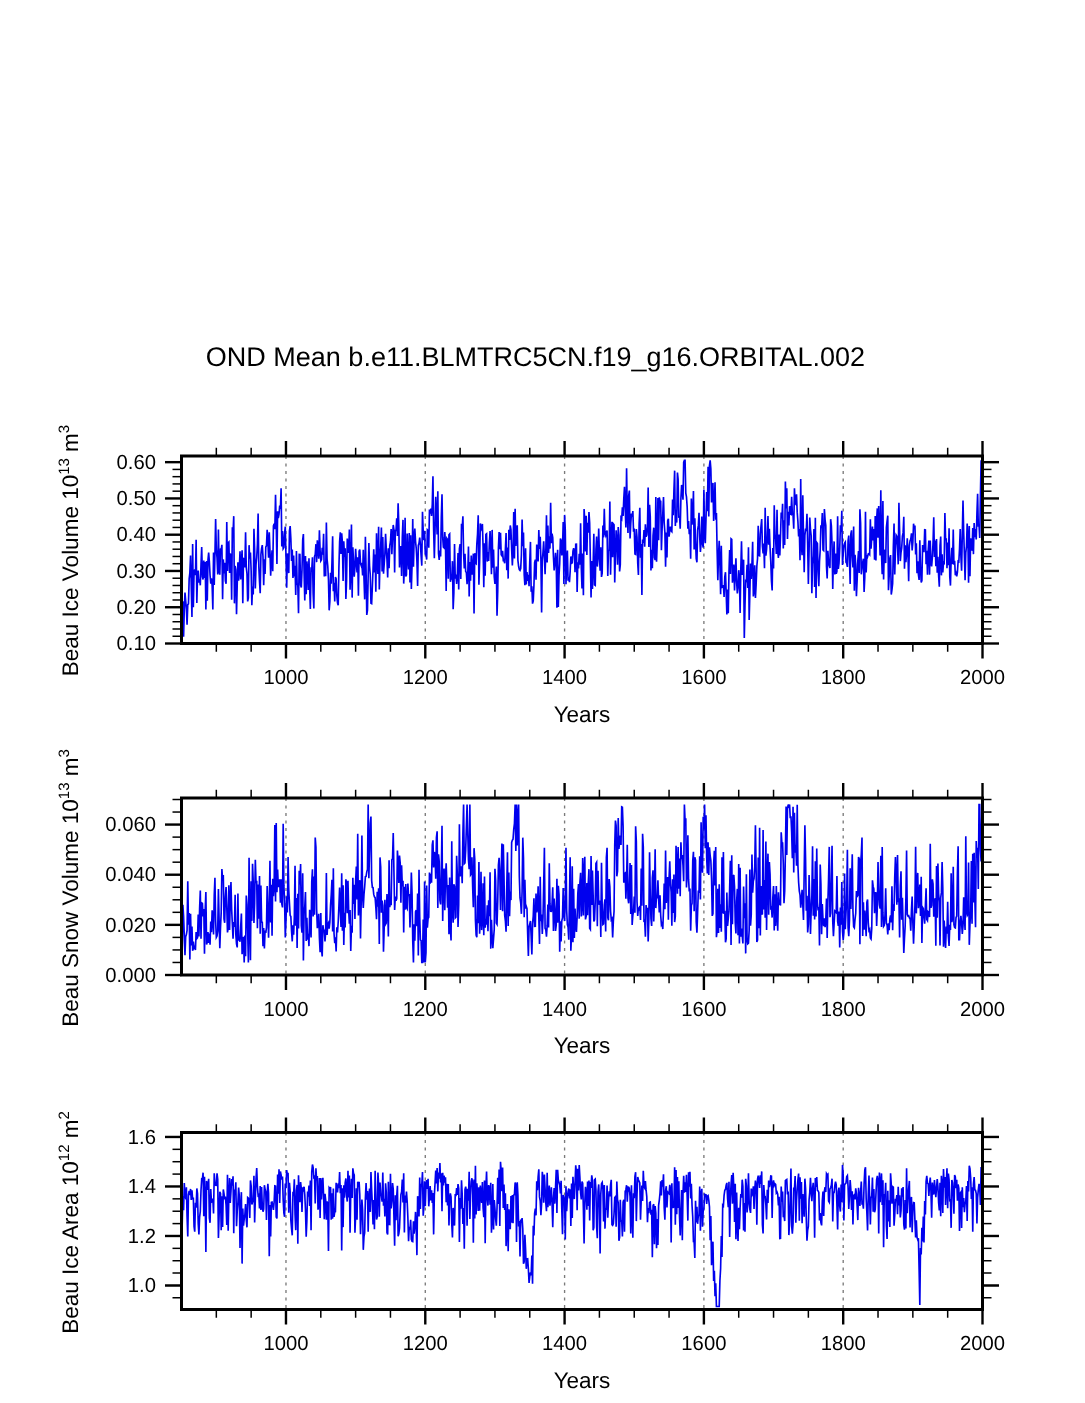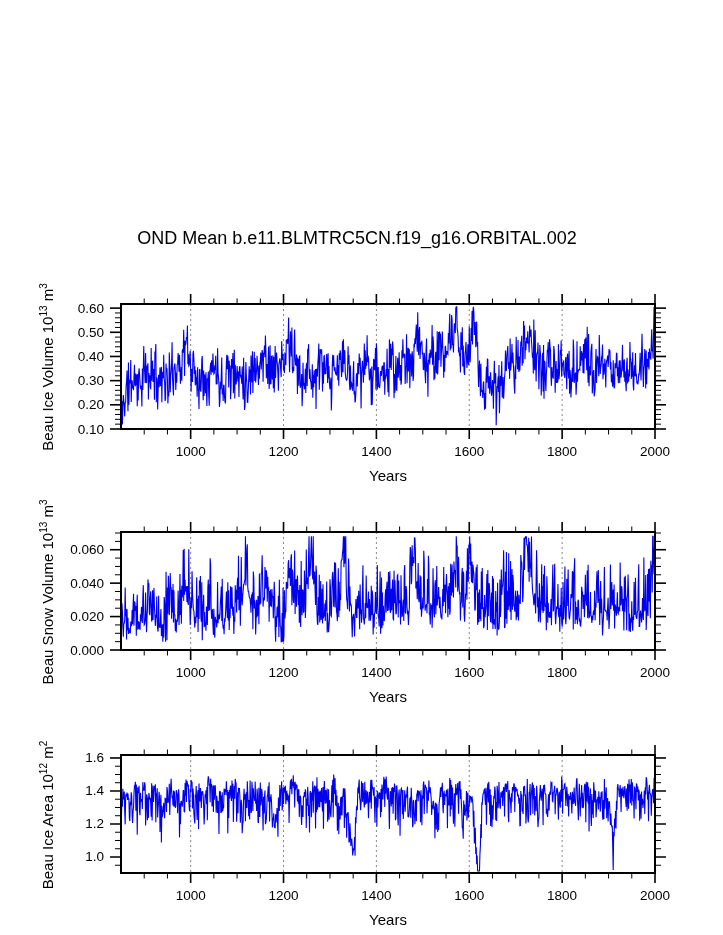--- a/index.html
+++ b/index.html
@@ -1,17 +1,17 @@
 <!DOCTYPE html>
 <html><head>
 <meta charset="utf-8">
 <style>
   html,body{margin:0;padding:0;background:#ffffff;}
   .page{position:relative;width:723px;height:935px;background:#ffffff;overflow:hidden;
-        font-family:"Liberation Sans", sans-serif;border-radius:11px;}
+        font-family:"Liberation Sans", sans-serif;}
   .main-title{position:absolute;left:0;top:228px;width:714px;text-align:center;
         font-size:18px;color:#000;white-space:nowrap;}
   .ylabel{position:absolute;width:420px;height:22px;line-height:22px;text-align:center;
         font-size:15px;color:#000;transform:rotate(-90deg);transform-origin:center;
         white-space:nowrap;pointer-events:none;}
   .ylabel .sup{font-size:10px;vertical-align:6px;}
   #ylabel-1{left:-166px;top:356px;}
   #ylabel-2{left:-166px;top:581px;}
   #ylabel-3{left:-166px;top:804px;}
   svg text{font-family:"Liberation Sans", sans-serif;fill:#000;}

